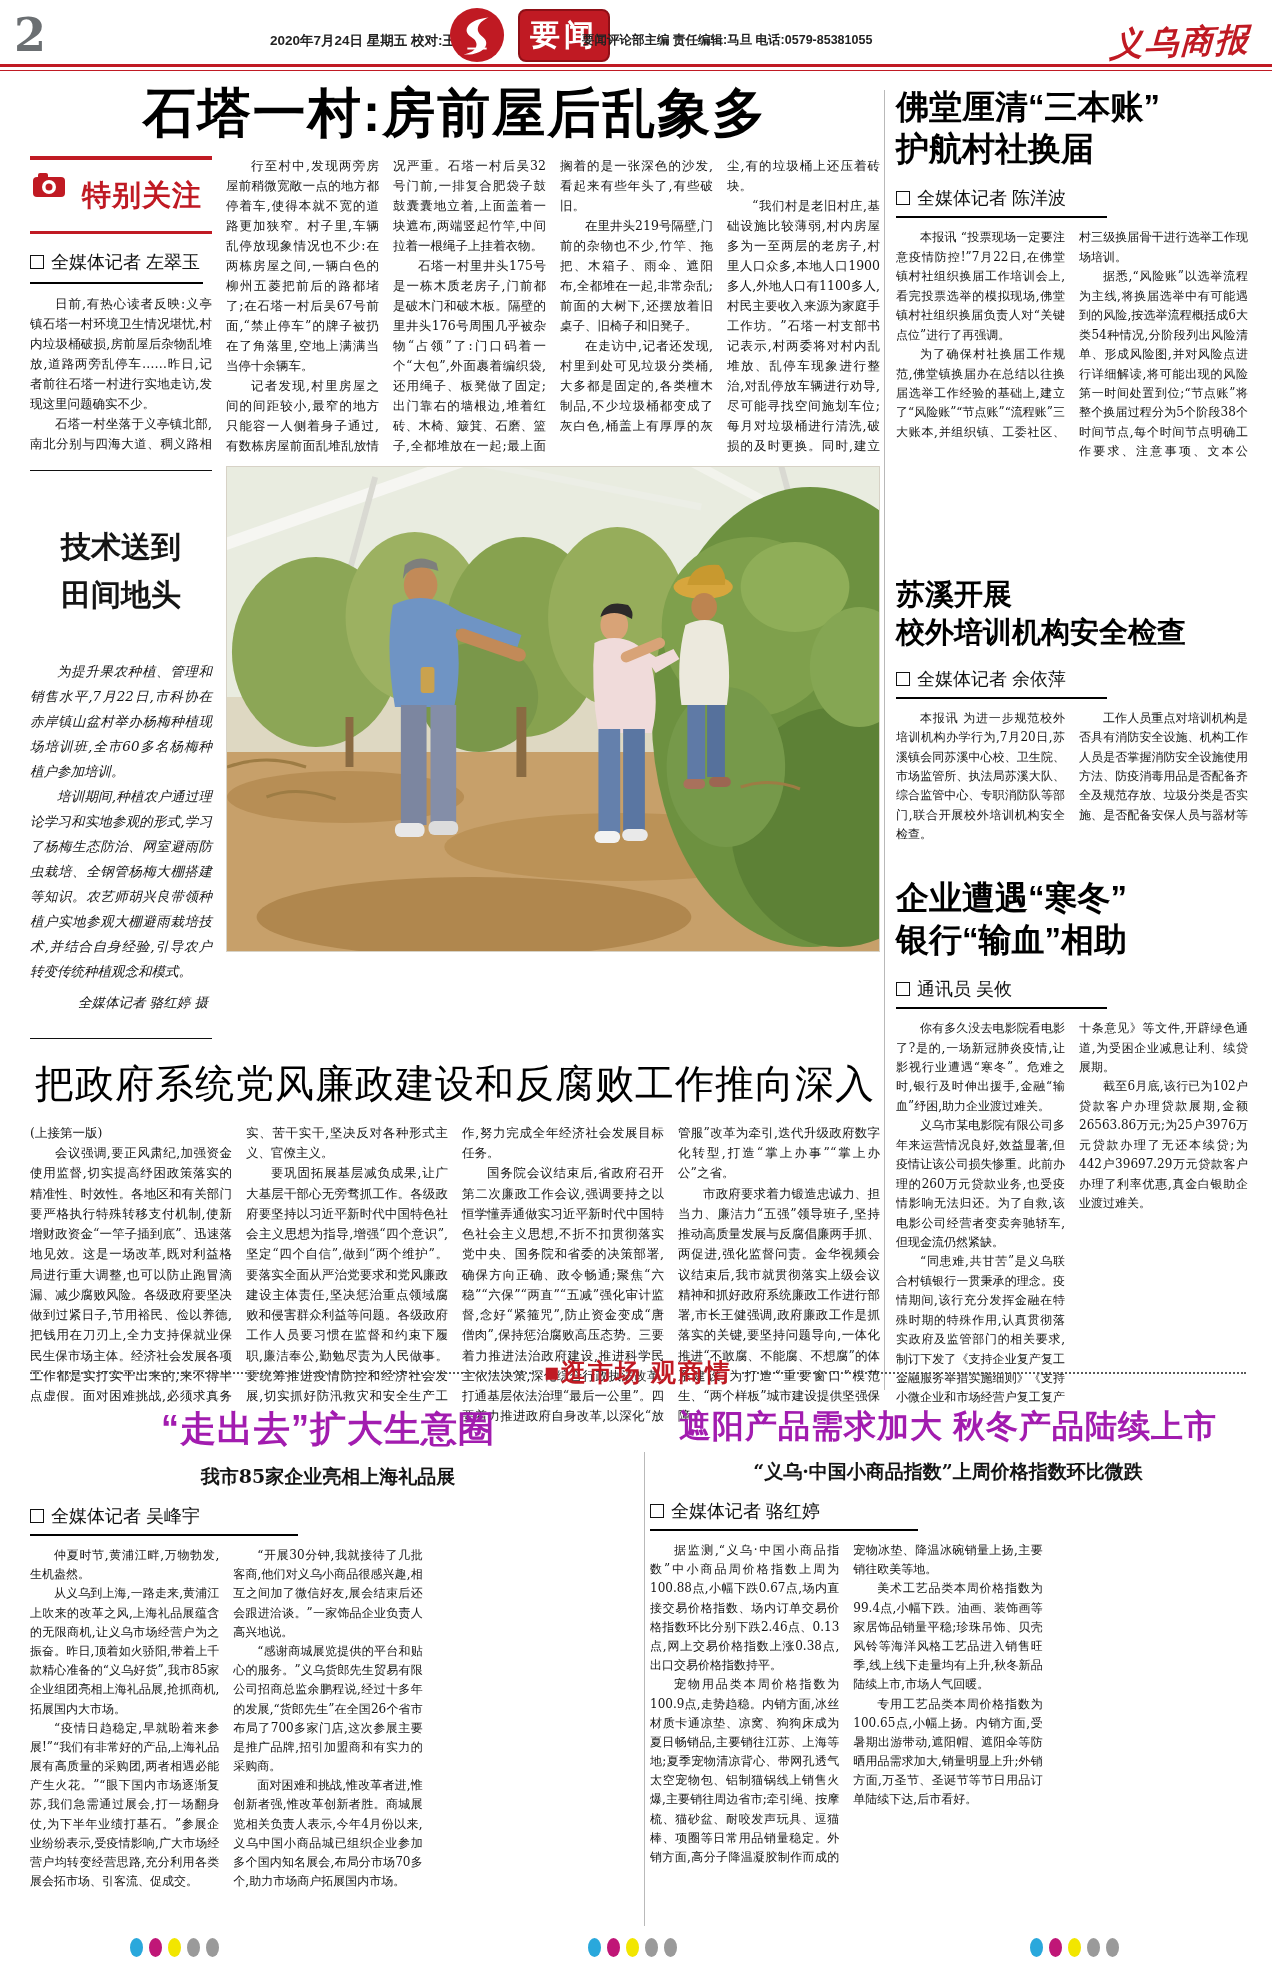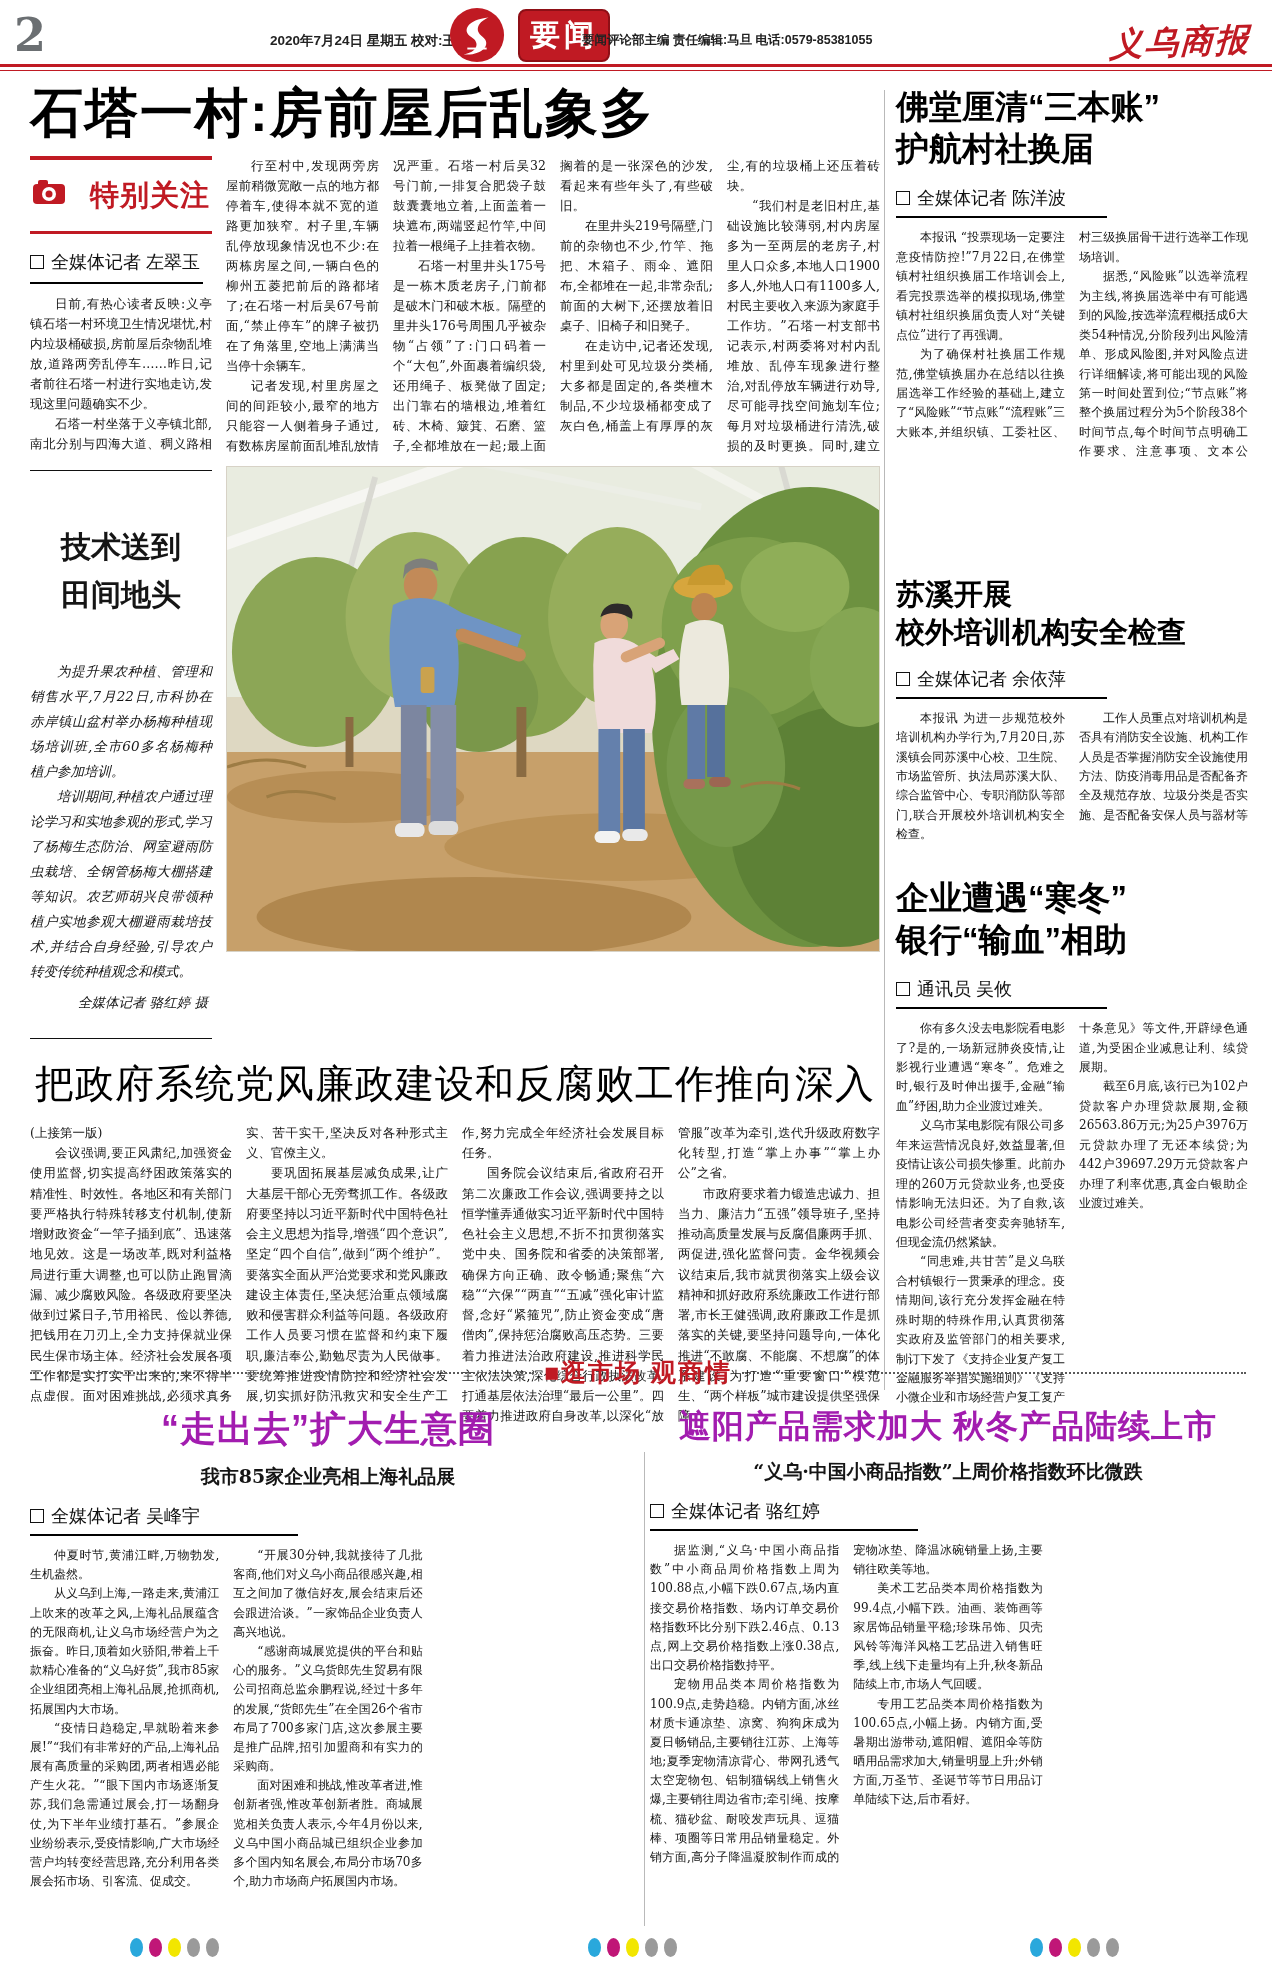--- a/index.html
+++ b/index.html
@@ -25,26 +25,26 @@
   .hrule2{position:absolute;left:0;top:70px;width:1272px;height:1px;background:#c01a23;}
   
   .body p{margin:0;text-indent:2em;text-align:justify;}
   .no-indent{text-indent:0 !important;}
   .byline{font-size:18px;font-family:"Liberation Sans",sans-serif;color:#111;
           border-bottom:2.5px solid #000;padding-bottom:6px;width:60%;white-space:nowrap;}
   .byline .sq{display:inline-block;width:12px;height:12px;border:1.5px solid #111;
               margin-right:7px;vertical-align:-1px;}
   
   .main-left{position:absolute;left:30px;top:84px;width:850px;}
-  .h1{font-size:53px;font-weight:900;letter-spacing:2px;
+  .h1{font-size:53px;font-weight:900;letter-spacing:2px;text-align:center;
       font-family:"Liberation Sans",sans-serif;color:#000;line-height:1.1;}
   .row1{display:flex;gap:14px;margin-top:14px;}
   .colA{width:182px;flex:none;font-size:12.5px;line-height:1.6;}
   .badge{border-top:4px solid #c01a23;border-bottom:3px solid #c01a23;padding:12px 2px;
-         display:flex;align-items:center;gap:24px;}
+         display:flex;align-items:flex-start;gap:16px;}
   .badge .t{color:#c01a23;font-size:29px;font-weight:900;letter-spacing:1px;
             font-family:"Liberation Sans",sans-serif;}
   .colA .byline{margin:14px 0 10px;width:95%;}
   .colA .body{height:158px;overflow:hidden;}
   .colRest{flex:1;column-count:4;column-gap:14px;column-fill:auto;height:300px;overflow:hidden;
            font-size:12.5px;line-height:1.6;}
   .row2{display:flex;gap:14px;margin-top:10px;}
   .note{width:182px;flex:none;}
   .note .rule{border-top:1.5px solid #111;margin:4px 0;}
   .note .ttl{font-size:30px;font-weight:bold;text-align:center;line-height:1.6;margin:52px 0 40px;

